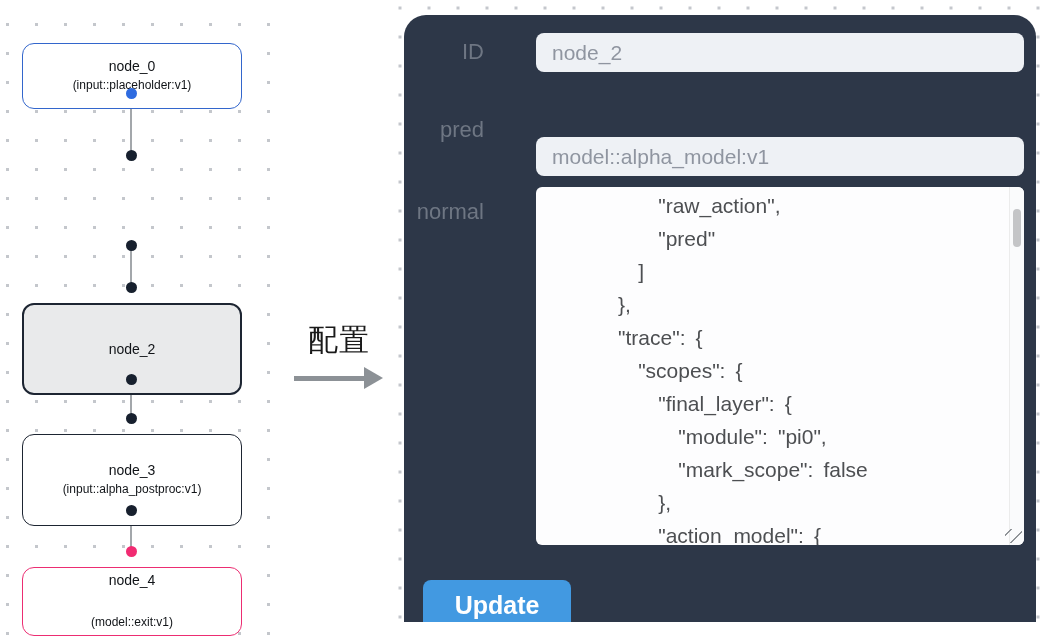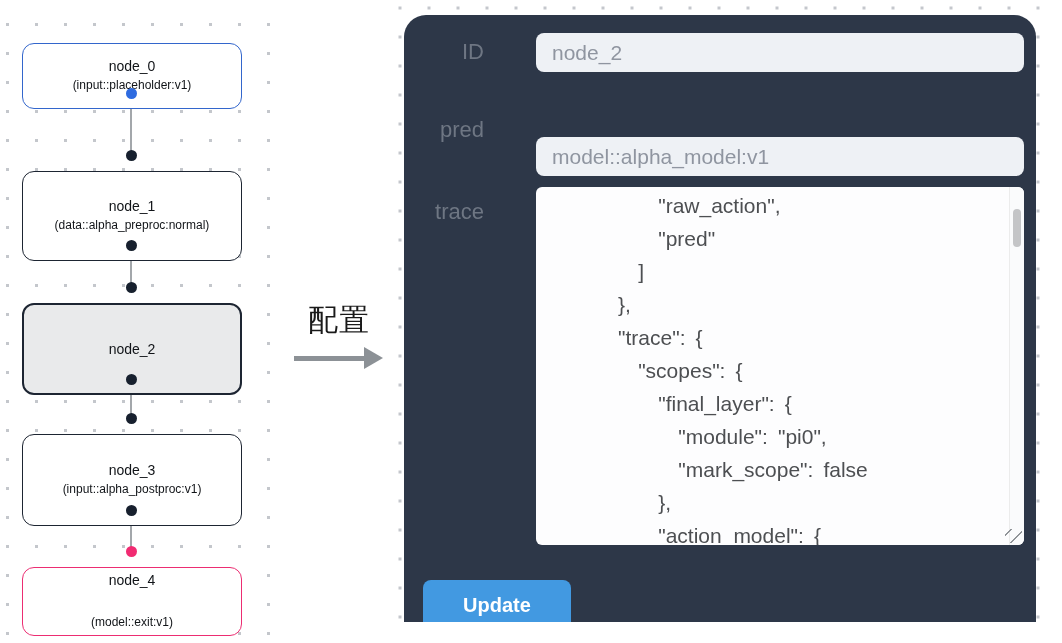--- a/index.html
+++ b/index.html
@@ -26,21 +26,21 @@
   .node--selected { border-width:2.5px; background:#e9eaeb; }
   .node-title { font-size:14px; line-height:19px; color:#111418; }
   .node-sub   { font-size:12px; line-height:19px; color:#111418; max-width:158px; word-break:break-all; }
   .connector { position:absolute; left:130px; width:2px; background:#a3a7ab; z-index:1; }
   .handle { position:absolute; left:125.5px; width:11px; height:11px; border-radius:50%; background:#17202e; z-index:3; }
   .handle--blue { background:#2e6be0; }
   .handle--pink { background:#f12b72; }
 
   
   .transition { position:absolute; left:290px; top:300px; width:98px; text-align:center; z-index:2; }
-  .transition-text { font-size:30px; color:#1a1a1a; font-weight:500; letter-spacing:1px; }
+  .transition-text { font-size:30px; color:#1a1a1a; font-weight:500; letter-spacing:1px;margin-top:20px; }
   .arrow { position:relative; margin-top:5px; height:24px; }
   .arrow-shaft { position:absolute; left:4px; top:10px; width:72px; height:5px; background:#8c9196; }
   .arrow-head  { position:absolute; left:74px; top:1px; width:0; height:0;
     border-left:19px solid #8c9196; border-top:11.5px solid transparent; border-bottom:11.5px solid transparent; }
 
   
   .panel {
     position:absolute; left:404px; top:15px; width:632px; height:607px;
     background:#2d3748; border-radius:22px 22px 0 0; overflow:hidden; z-index:4;
   }
@@ -63,44 +63,40 @@
   }
   .scroll-track { position:absolute; top:0; right:0; bottom:0; width:14px;
     background:#fafbfc; border-left:1px solid #ececec; }
   .scroll-thumb { position:absolute; top:22px; left:2.5px; width:8px; height:38px;
     border-radius:4px; background:#c4c5c7; }
   .resize-grip { position:absolute; right:2px; bottom:2px; width:17px; height:14px;
     background:repeating-linear-gradient(135deg, transparent 0 4px, #909498 4px 5.5px, transparent 5.5px 9px); }
   .update-btn {
     position:absolute; left:19px; top:565px; width:148px; height:50px;
     background:#4299e1; color:#ffffff; border:none; border-radius:8px;
-    font-size:20px; font-weight:600; cursor:pointer;
+    font-size:25px; font-weight:600; cursor:pointer;
     font-family:"Liberation Sans","DejaVu Sans",sans-serif;
   }
 </style>
 </head>
 <body>
 
 <div class="canvas">
 
   <div class="grid grid-left"></div>
   <div class="grid grid-right"></div>
 
   <div class="connector" style="top:93px;height:62px;"></div>
   <div class="connector" style="top:245px;height:42px;"></div>
   <div class="connector" style="top:379px;height:39px;"></div>
   <div class="connector" style="top:510px;height:41px;"></div>
 
   <div class="node node--input" style="top:27px;height:66px;">
     <div class="node-title">node_0</div>
     <div class="node-sub">(input::placeholder:v1)</div>
-  </div>
-  <div class="node" style="top:155px;height:90px;">
-    <div class="node-title">node_1</div>
-    <div class="node-sub">(data::alpha_preproc:normal)</div>
   </div>
   <div class="node node--selected" style="top:287px;height:92px;">
     <div class="node-title">node_2</div>
   </div>
   <div class="node" style="top:418px;height:92px;">
     <div class="node-title">node_3</div>
     <div class="node-sub">(input::alpha_postproc:v1)</div>
   </div>
   <div class="node node--output" style="top:551px;height:69px;">
     <div class="node-title">node_4</div>
@@ -125,21 +121,21 @@
   </div>
 
   <div class="panel">
 
     <div class="field-label" style="top:24px;">ID</div>
     <input class="text-input" style="top: 18px;" value="node_2">
 
     <div class="field-label" style="top:102px;">pred</div>
     <input class="text-input" style="top: 96px; margin-top: 26px;" value="model::alpha_model:v1">
 
-    <div class="field-label" style="top:184px;">trace</div>
+    <div class="field-label" style="top:184px;">normal</div>
     <div class="config-box">
       <pre class="config-text">      "raw_action",
       "pred"
     ]
   },
   "trace": {
     "scopes": {
       "final_layer": {
         "module": "pi0",
         "mark_scope": false

